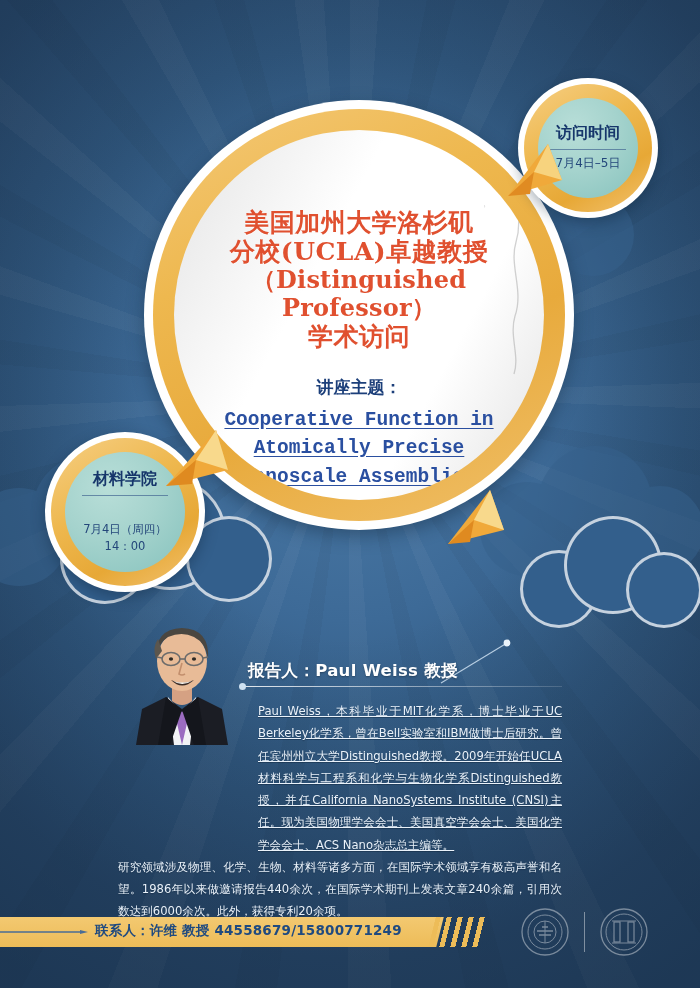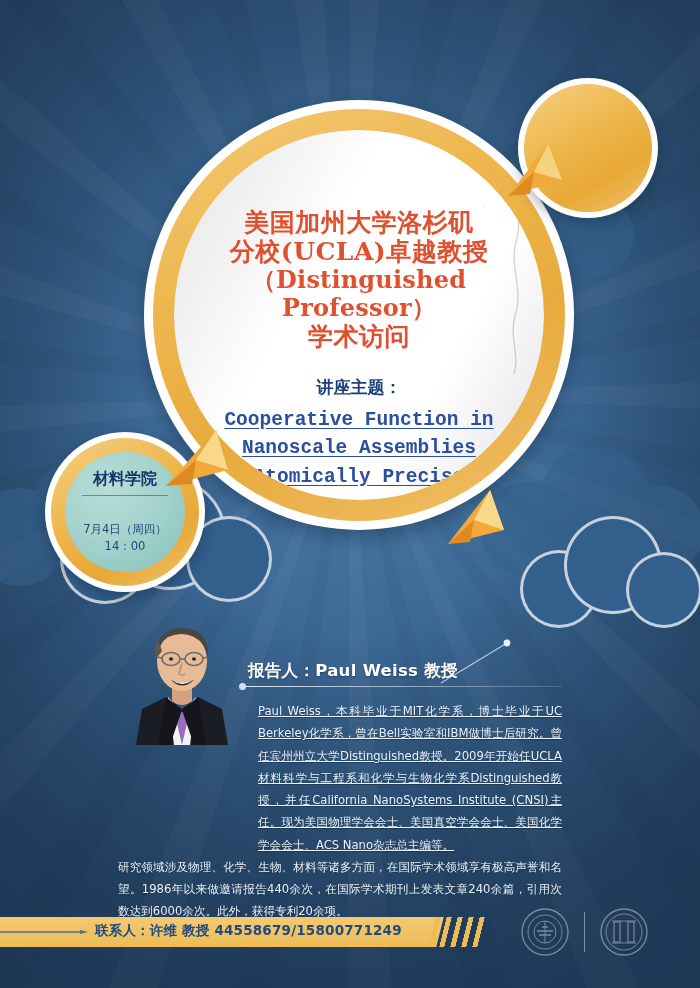--- a/index.html
+++ b/index.html
@@ -223,29 +223,34 @@
       <div class="title">
         <span class="l-cn">美国加州大学洛杉矶</span>
         <span class="l-cn">分校(UCLA)卓越教授</span>
         <span class="l-en">（Distinguished Professor）</span>
         <span class="l-cn">学术访问</span>
       </div>
 
       <div class="topic">
         <span class="topic-label">讲座主题：</span>
         <span class="topic-line">Cooperative Function in</span>
+        <span class="topic-line">Atomically Precise</span>
         <span class="topic-line">Nanoscale Assemblies</span>
-        <span class="topic-line">Atomically Precise</span>
       </div>
     </div>
   </div>
 
   <div class="badge" style="left:518px;top:78px;width:140px;height:140px;">
     <div class="b-white"></div>
     <div class="b-ring"></div>
+    <div class="b-face">
+      <div class="b-title" style="font-size:16px;">访问时间</div>
+      <div class="b-rule" style="width:76px;"></div>
+      <div class="b-sub" style="font-size:12px;">7月4日–5日</div>
+    </div>
   </div>
   <svg class="ribbon" style="left:500px;top:140px;width:70px;height:70px;" viewBox="0 0 70 70">
     <polygon points="48,4 62,40 8,56" fill="#f0a93a"></polygon>
     <polygon points="48,4 62,40 34,32" fill="#f7d37e"></polygon>
     <polygon points="8,56 34,32 30,54" fill="#e08b22"></polygon>
   </svg>
 
   <div class="badge" style="left:45px;top:432px;width:160px;height:160px;">
     <div class="b-white"></div>
     <div class="b-ring"></div>

